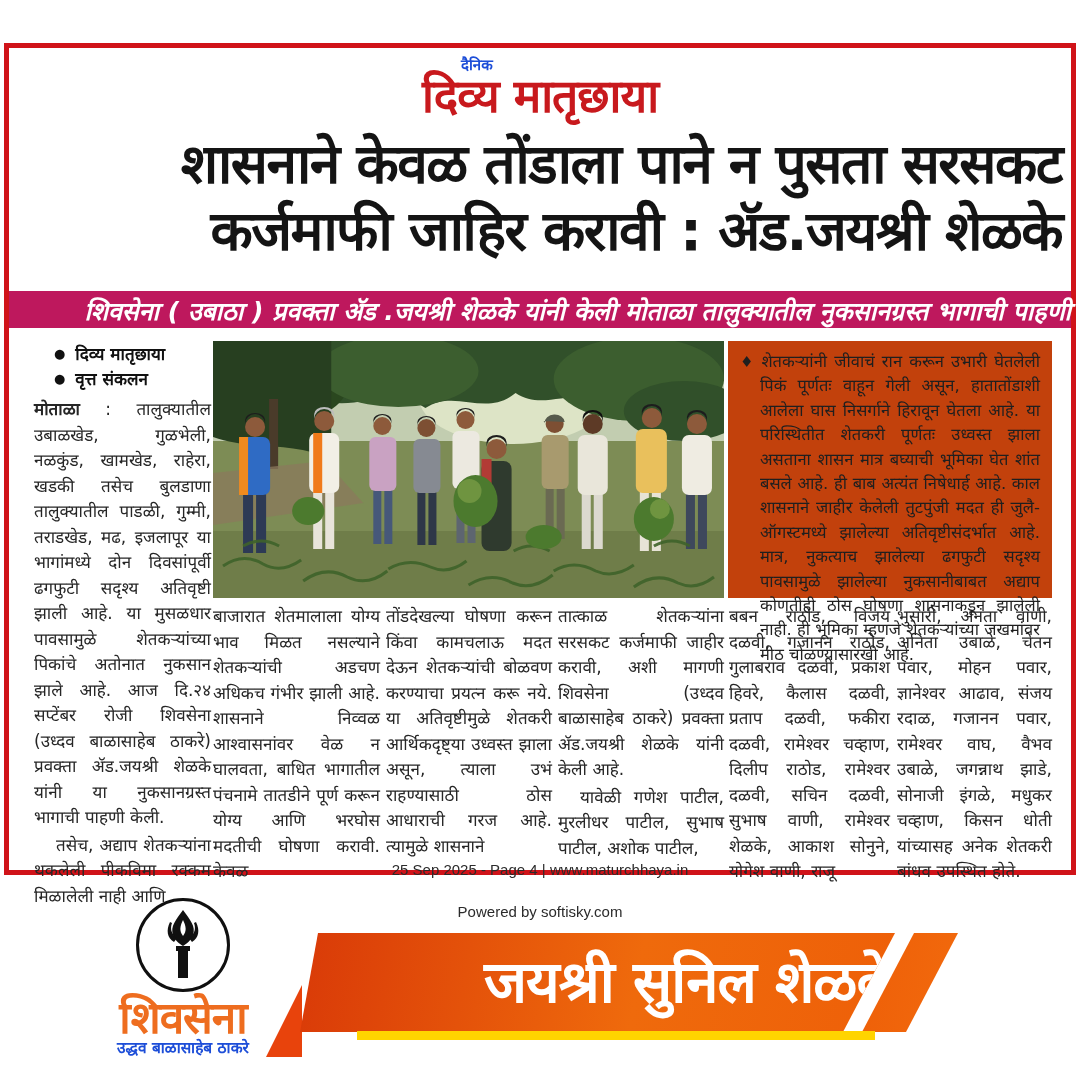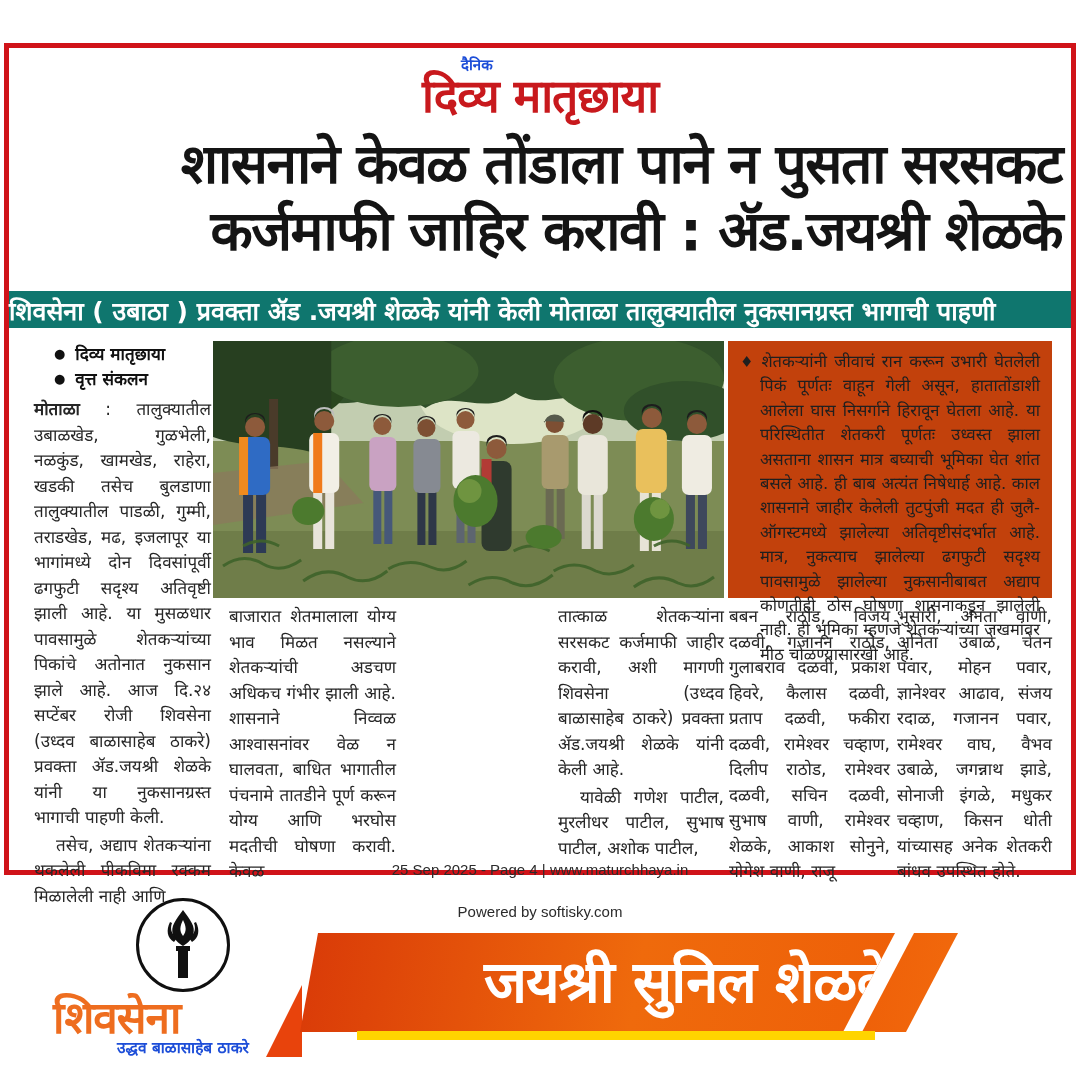--- a/index.html
+++ b/index.html
@@ -6,53 +6,53 @@
   .page{position:relative;width:1080px;height:1080px;background:#ffffff;overflow:hidden;
         font-family:"DejaVu Sans","Liberation Sans",sans-serif;}
   
   .frame{position:absolute;left:4px;top:43px;width:1072px;height:832px;
          border:5px solid #d01319;box-sizing:border-box;background:#fff;}
   .daily{position:absolute;top:54px;left:461px;font-size:15px;font-weight:700;color:#1d4ed8;}
   .masthead-title{position:absolute;top:63px;left:0;width:100%;text-align:center;
                   font-size:46px;font-weight:800;color:#c8191d;letter-spacing:-1px;}
   .headline{position:absolute;top:131px;left:18px;right:18px;text-align:right;
             font-size:55px;line-height:1.22;font-weight:800;color:#141414;letter-spacing:-1.5px;}
-  .subbar{position:absolute;left:9px;top:291px;width:1062px;height:37px;background:#0f766e;
-          color:#ffffff;display:flex;align-items:center;justify-content:flex-start;
-          font-size:25px;font-weight:700;white-space:nowrap;}
+  .subbar{position:absolute;left:9px;top:291px;width:1062px;height:37px;background:#be185d;
+          color:#ffffff;display:flex;align-items:center;justify-content:flex-end;
+          font-size:25px;font-weight:700;white-space:nowrap;font-style:italic;}
   .col{position:absolute;font-size:17px;line-height:1.5;color:#262626;text-align:justify;}
   .col p{margin:0;}
   .col p + p{text-indent:22px;margin-top:2px;}
   .col1{left:34px;top:342px;width:177px;height:478px;}
   .bylines{margin-bottom:6px;}
   .byline{display:flex;gap:10px;align-items:center;font-weight:700;padding-left:20px;
           font-size:17px;line-height:1.45;color:#111;}
   .byline .dot{font-size:13px;}
   .lead{font-weight:700;}
   .photo{position:absolute;left:213px;top:341px;width:511px;height:257px;overflow:hidden;}
   .photo svg{display:block;width:100%;height:100%;}
   .quote{position:absolute;left:728px;top:341px;width:324px;height:257px;background:#c2410c;
          box-sizing:border-box;padding:9px 12px 0 12px;font-size:16.5px;line-height:1.48;
          color:#1f1f1f;text-align:justify;}
   .quote-text{padding-left:20px;text-indent:-20px;}
   .quote-text .diamond{font-size:15px;padding-right:6px;}
-  .col2{left:213px;top:604px;width:167px;margin-left:16px;}
+  .col2{left:213px;top:604px;width:167px;}
   .col3{left:386px;top:604px;width:166px;}
   .col4{left:558px;top:604px;width:166px;}
   .col5{left:729px;top:604px;width:161px;}
   .col6{left:897px;top:604px;width:155px;}
   .footer-line{position:absolute;left:0;width:100%;text-align:center;color:#2b2b2b;
                font-size:15px;font-family:"Liberation Sans",sans-serif;margin-top:34px;}
   .footer1{top:827px;}
   .footer2{top:869px;}
   
   .logo-circle{position:absolute;left:136px;top:898px;width:94px;height:94px;background:#fff;
                border:3.5px solid #101010;border-radius:50%;box-sizing:border-box;
                display:flex;align-items:center;justify-content:center;}
-  .party{position:absolute;left:53px;top:986px;width:260px;text-align:left;
+  .party{position:absolute;left:53px;top:986px;width:260px;text-align:center;
          font-size:44px;font-weight:800;color:#ee6d1f;letter-spacing:-1px;}
   .party-sub{position:absolute;left:53px;top:1036px;width:260px;text-align:center;
              font-size:15.5px;font-weight:700;color:#1d4ed8;}
   .banner-accent{position:absolute;left:266px;top:985px;width:36px;height:72px;background:#e8430c;
                  clip-path:polygon(100% 0,100% 100%,0 100%);}
   .banner-main{position:absolute;left:300px;top:933px;width:612px;height:99px;
                background:linear-gradient(100deg,#d93a08 0%,#ef6a0c 55%,#ee5f08 100%);
                clip-path:polygon(18px 0,595px 0,543px 100%,0 100%);
                display:flex;align-items:center;justify-content:flex-end;}
   .banner-text{color:#ffffff;font-size:58px;font-weight:800;letter-spacing:-1px;
@@ -209,20 +209,23 @@
 
   <div class="quote">
     <div class="quote-text">
       <span class="diamond">♦</span><span>शेतकऱ्यांनी जीवाचं रान करून उभारी घेतलेली पिकं पूर्णतः वाहून गेली असून, हातातोंडाशी आलेला घास निसर्गाने हिरावून घेतला आहे. या परिस्थितीत शेतकरी पूर्णतः उध्वस्त झाला असताना शासन मात्र बघ्याची भूमिका घेत शांत बसले आहे. ही बाब अत्यंत निषेधार्ह आहे. काल शासनाने जाहीर केलेली तुटपुंजी मदत ही जुलै-ऑगस्टमध्ये झालेल्या अतिवृष्टीसंदर्भात आहे. मात्र, नुकत्याच झालेल्या ढगफुटी सदृश्य पावसामुळे झालेल्या नुकसानीबाबत अद्याप कोणतीही ठोस घोषणा शासनाकडून झालेली नाही. ही भूमिका म्हणजे शेतकऱ्यांच्या जखमांवर मीठ चोळण्यासारखी आहे.</span>
     </div>
   </div>
 
   <div class="col col2">
     <p>बाजारात शेतमालाला योग्य भाव मिळत नसल्याने शेतकऱ्यांची अडचण अधिकच गंभीर झाली आहे. शासनाने निव्वळ आश्वासनांवर वेळ न घालवता, बाधित भागातील पंचनामे तातडीने पूर्ण करून योग्य आणि भरघोस मदतीची घोषणा करावी. केवळ</p>
   </div>
+  <div class="col col3">
+    <p>तोंडदेखल्या घोषणा करून किंवा कामचलाऊ मदत देऊन शेतकऱ्यांची बोळवण करण्याचा प्रयत्न करू नये. या अतिवृष्टीमुळे शेतकरी आर्थिकदृष्ट्या उध्वस्त झाला असून, त्याला उभं राहण्यासाठी ठोस आधाराची गरज आहे. त्यामुळे शासनाने</p>
+  </div>
   <div class="col col5">
     <p>बबन राठोड, विजय दळवी, गजानन राठोड, गुलाबराव दळवी, प्रकाश हिवरे, कैलास दळवी, प्रताप दळवी, फकीरा दळवी, रामेश्वर चव्हाण, दिलीप राठोड, रामेश्वर दळवी, सचिन दळवी, सुभाष वाणी, रामेश्वर शेळके, आकाश सोनुने, योगेश वाणी, राजू</p>
   </div>
   <div class="col col4">
     <p>तात्काळ शेतकऱ्यांना सरसकट कर्जमाफी जाहीर करावी, अशी मागणी शिवसेना (उध्दव बाळासाहेब ठाकरे) प्रवक्ता ॲड.जयश्री शेळके यांनी केली आहे.</p>
     <p>यावेळी गणेश पाटील, मुरलीधर पाटील, सुभाष पाटील, अशोक पाटील,</p>
   </div>
   <div class="col col6">
     <p>भुसारी, अनंता वाणी, अनिता उबाळे, चेतन पवार, मोहन पवार, ज्ञानेश्वर आढाव, संजय रदाळ, गजानन पवार, रामेश्वर वाघ, वैभव उबाळे, जगन्नाथ झाडे, सोनाजी इंगळे, मधुकर चव्हाण, किसन धोती यांच्यासह अनेक शेतकरी बांधव उपस्थित होते.</p>
   </div>

